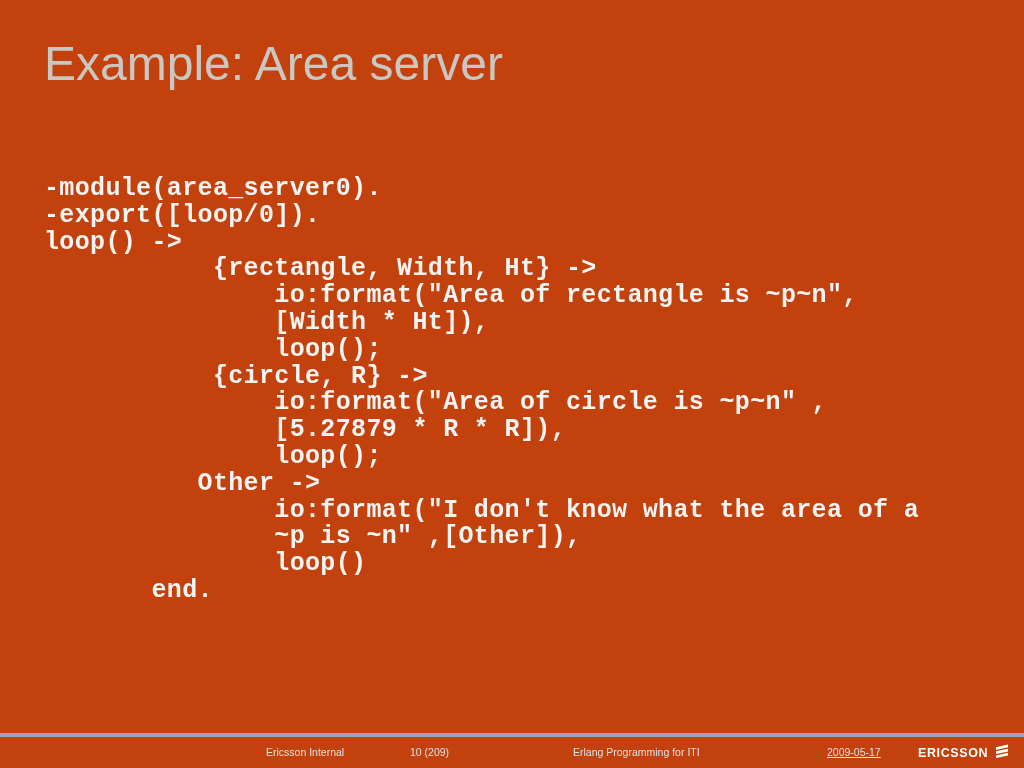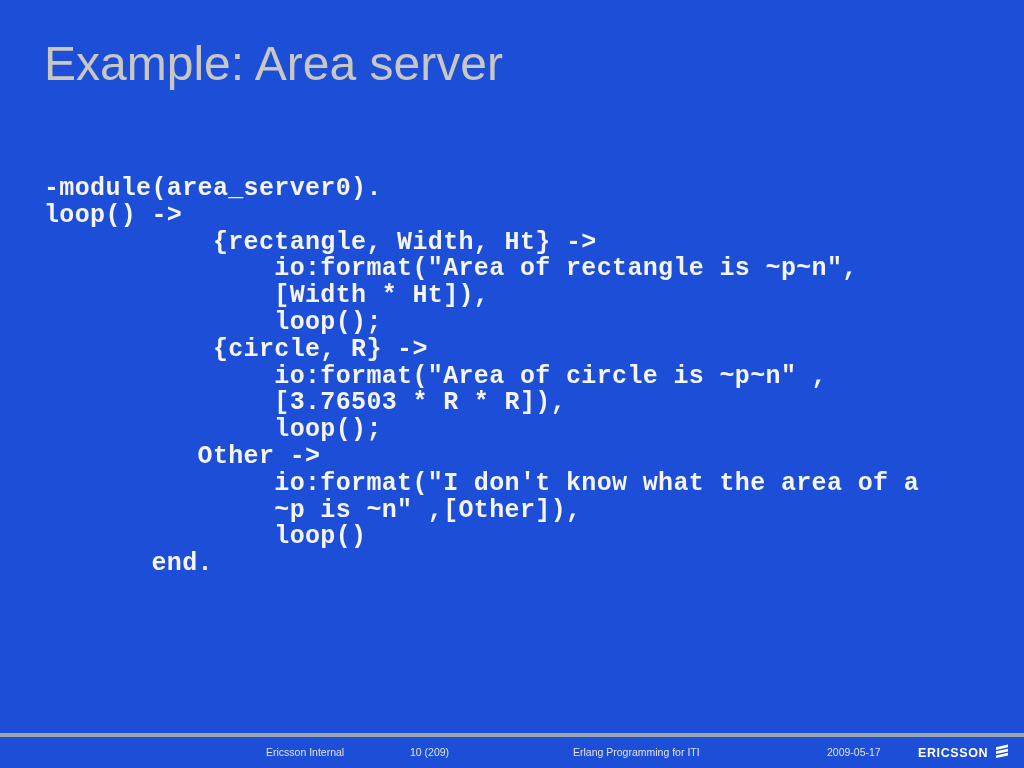--- a/index.html
+++ b/index.html
@@ -10,21 +10,21 @@
     width: 1024px;
     height: 768px;
     overflow: hidden;
     background: #003458;
     font-family: "Liberation Sans", sans-serif;
   }
   .slide {
     position: relative;
     width: 1024px;
     height: 768px;
-    background: #1d4ed8;
+    background: #c2410c;
     box-sizing: border-box;
   }
   .slide-title {
     position: absolute;
     left: 44px;
     top: 36px;
     font-family: "Liberation Sans", sans-serif;
     font-size: 48px;
     font-weight: 400;
     color: #c9c7c1;
@@ -68,21 +68,21 @@
     top: 9px;
     font-family: "Liberation Sans", sans-serif;
     font-size: 10.5px;
     font-weight: 400;
     color: #dfe3e7;
     white-space: pre;
   }
   .f-internal { left: 266px; }
   .f-page     { left: 410px; }
   .f-course   { left: 573px; }
-  .f-date     { left: 827px; }
+  .f-date     { left: 827px; text-decoration: underline; }
   .brand {
     position: absolute;
     left: 918px;
     top: 744px;
     display: flex;
     align-items: center;
     gap: 6px;
   }
   .brand-word {
     font-family: "Liberation Sans", sans-serif;
@@ -98,28 +98,29 @@
 </style>
 </head>
 <body>
 
 <div class="slide">
 
   <div class="slide-title">Example: Area server</div>
 
   <div class="code-block">
       <div class="code-line">-module(area_server0).</div>
+      <div class="code-line">-export([loop/0]).</div>
       <div class="code-line">loop() -&gt;</div>
       <div class="code-line">           {rectangle, Width, Ht} -&gt;</div>
       <div class="code-line">               io:format("Area of rectangle is ~p~n",</div>
       <div class="code-line">               [Width * Ht]),</div>
       <div class="code-line">               loop();</div>
       <div class="code-line">           {circle, R} -&gt;</div>
       <div class="code-line">               io:format("Area of circle is ~p~n" ,</div>
-      <div class="code-line">               [3.76503 * R * R]),</div>
+      <div class="code-line">               [5.27879 * R * R]),</div>
       <div class="code-line">               loop();</div>
       <div class="code-line">          Other -&gt;</div>
       <div class="code-line">               io:format("I don't know what the area of a</div>
       <div class="code-line">               ~p is ~n" ,[Other]),</div>
       <div class="code-line">               loop()</div>
       <div class="code-line">       end.</div>
     </div>
 
   <div class="footer-rule"></div>
 

